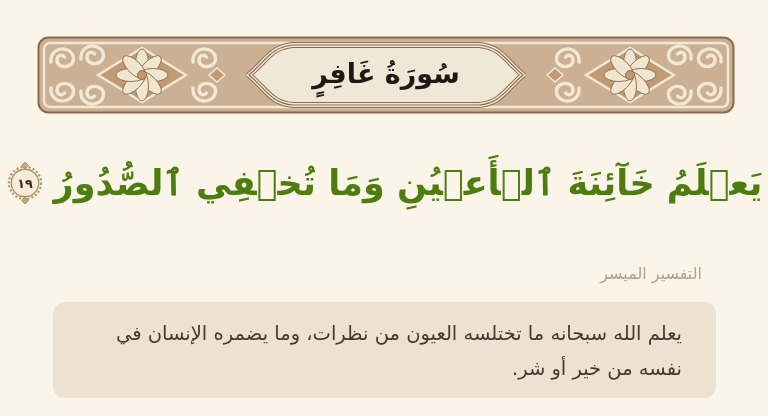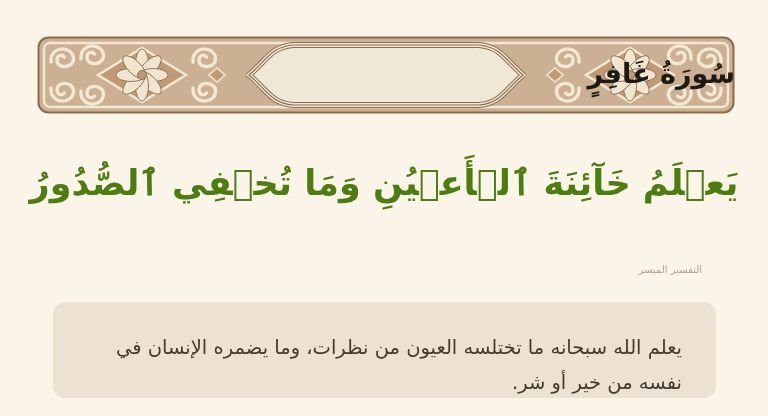--- a/index.html
+++ b/index.html
@@ -23,20 +23,21 @@
     left: 37px;
     top: 36px;
     width: 698px;
     height: 78px;
   }
   .banner svg { display: block; }
   .banner-title {
     position: absolute;
     left: 0; right: 0; top: 50%;
     transform: translateY(-54%);
+    text-align: center;
     font-size: 27px;
     font-weight: bold;
     color: #1d1a15;
     letter-spacing: 1px;
     pointer-events: none;
   }
   
   .verse-row {
     position: absolute;
     top: 138px;
@@ -59,34 +60,34 @@
     vertical-align: middle;
     margin-right: 10px; 
     position: relative;
     top: 2px;
   }
   
   .tafsir-label {
     position: absolute;
     top: 264px;
     right: 66px;
-    font-size: 10px;
+    font-size: 16px;
     color: #b3a189;
     direction: rtl;
   }
   .tafsir-box {
     position: absolute;
     left: 53px;
     top: 302px;
     width: 663px;
     height: 96px;
     background: #ede1d1;
     border-radius: 12px;
     box-sizing: border-box;
-    padding: 28px 34px;
+    padding: 14px 34px;
     direction: rtl;
   }
   .tafsir-text {
     font-size: 19.5px;
     line-height: 35px;
     color: #453a2f;
     text-align: right;
   }
 </style>
 </head>
@@ -138,21 +139,29 @@
       <path d="M-8,0 L0,-7 L8,0 L0,7 Z" transform="translate(518,39)" fill="#c09a74" stroke="#f2e9d4" stroke-width="1.5"></path>
 
       <path d="M256,9 C234,11 230,24 212,39 C230,54 234,67 256,69 L442,69 C464,67 468,54 486,39 C468,24 464,11 442,9 Z" fill="#f0e8d6" stroke="#8a6b4e" stroke-width="6" stroke-linejoin="round"></path>
       <path d="M256,9 C234,11 230,24 212,39 C230,54 234,67 256,69 L442,69 C464,67 468,54 486,39 C468,24 464,11 442,9 Z" fill="none" stroke="#f0e8d6" stroke-width="4"></path>
       <path d="M256,9 C234,11 230,24 212,39 C230,54 234,67 256,69 L442,69 C464,67 468,54 486,39 C468,24 464,11 442,9 Z" fill="none" stroke="#8a6b4e" stroke-width="1.2"></path>
     </svg>
     <div class="banner-title">سُورَةُ غَافِرٍ</div>
   </div>
 
   <div class="verse-row">
-    <span class="verse-text">يَعۡلَمُ خَآئِنَةَ ٱلۡأَعۡيُنِ وَمَا تُخۡفِي ٱلصُّدُورُ</span>
+    <span class="verse-text">يَعۡلَمُ خَآئِنَةَ ٱلۡأَعۡيُنِ وَمَا تُخۡفِي ٱلصُّدُورُ</span><span class="verse-marker">
+      <svg viewBox="0 0 40 46" width="38" height="44" aria-hidden="true">
+        <circle cx="20" cy="23" r="14.5" fill="#f5edda" stroke="#ab8c62" stroke-width="1.4"></circle>
+        <circle cx="20" cy="23" r="17" fill="none" stroke="#ab8c62" stroke-width="2.2" stroke-dasharray="2 2.4"></circle>
+        <path d="M20,1 L23.5,4.5 L20,8 L16.5,4.5 Z" fill="#c9a87c" stroke="#8a6b4e" stroke-width="0.7"></path>
+        <path d="M20,38 L23.5,41.5 L20,45 L16.5,41.5 Z" fill="#c9a87c" stroke="#8a6b4e" stroke-width="0.7"></path>
+        <text x="20" y="28.5" text-anchor="middle" font-size="13.5" font-weight="bold" fill="#3a2d1d" font-family="DejaVu Sans, sans-serif">١٩</text>
+      </svg>
+    </span>
   </div>
 
   <div class="tafsir-label">التفسير الميسر</div>
 
   <div class="tafsir-box">
     <div class="tafsir-text">يعلم الله سبحانه ما تختلسه العيون من نظرات، وما يضمره الإنسان في نفسه من خير أو شر.</div>
   </div>
 
 </div>
 

